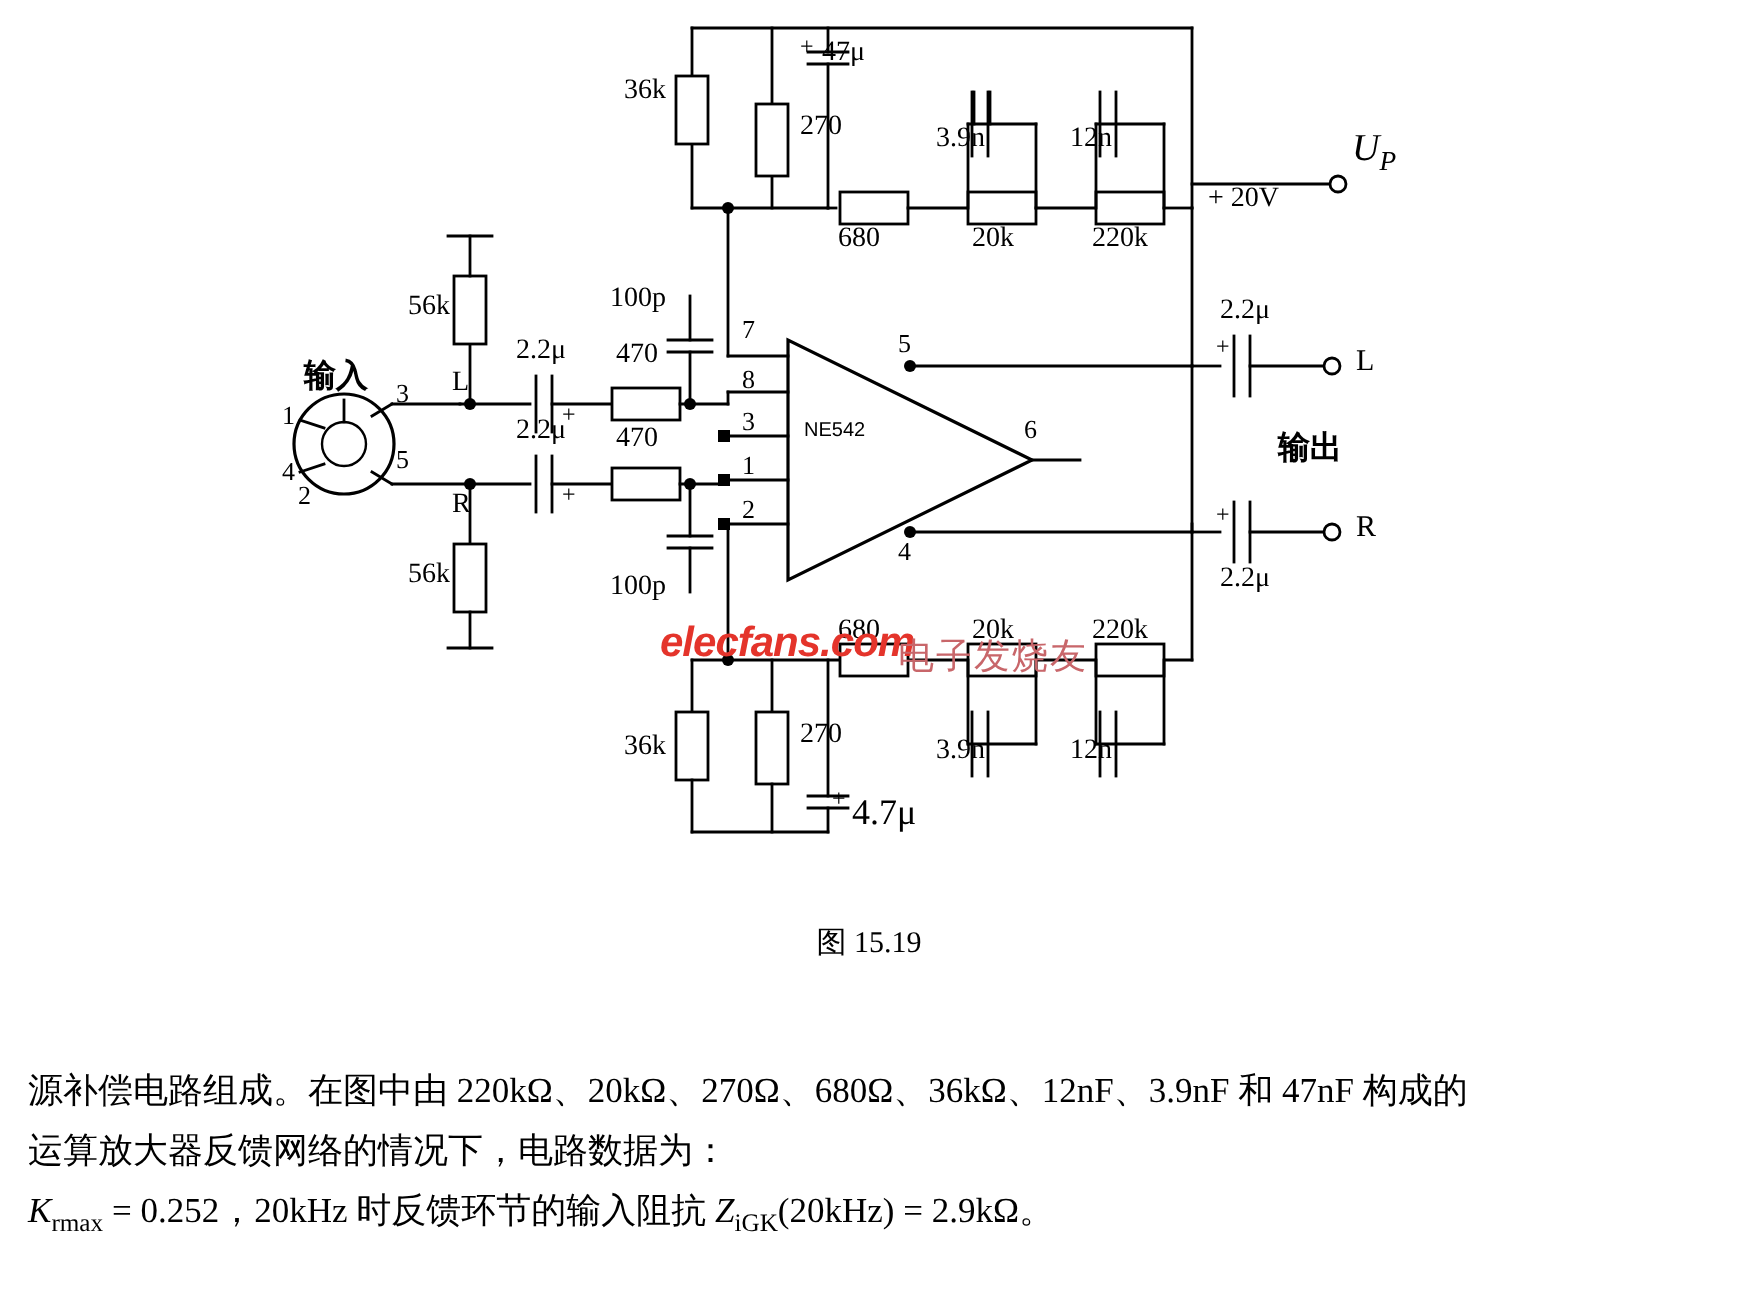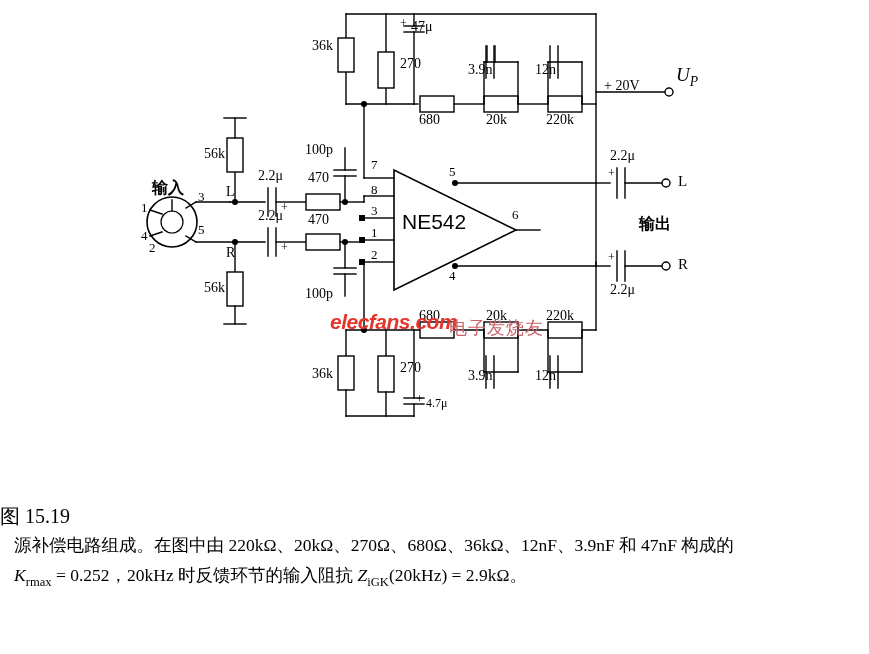--- a/index.html
+++ b/index.html
@@ -16,23 +16,23 @@
   }
   .cap-label, .r-label, .node-label, .misc-label{
     position:absolute;
     font-family:"Liberation Serif", serif;
     white-space:nowrap;
   }
   .figcap{
     position:absolute;
     left:0;right:0;
     top:462px;
-    font-size:20px;
+    text-align:center;
+    font-size:15px;
     font-family:"Liberation Serif", serif;
-    margin-top:41px;
   }
   .body-text{
     position:absolute;
     left:14px;
     right:12px;
     top:530px;
     font-size:17.5px;
     line-height:30px;
     font-family:"Liberation Serif", serif;
     color:#000;
@@ -246,31 +246,31 @@
 
 <div class="node-label" style="left:141px;top:200px;font-size:13px;">1</div>
 <div class="node-label" style="left:141px;top:228px;font-size:13px;">4</div>
 <div class="node-label" style="left:198px;top:189px;font-size:13px;">3</div>
 <div class="node-label" style="left:149px;top:240px;font-size:13px;">2</div>
 <div class="node-label" style="left:198px;top:222px;font-size:13px;">5</div>
 
 <div class="node-label" style="left:226px;top:184px;font-size:14px;">L</div>
 <div class="node-label" style="left:226px;top:245px;font-size:14px;">R</div>
 
-<div class="misc-label" style="left:402px;top:210px;font-size:21px;font-family:'Liberation Sans',sans-serif;">NE542</div>
+<div class="misc-label" style="left:402px;top:210px;font-size:10px;font-family:'Liberation Sans',sans-serif;">NE542</div>
 <div class="node-label" style="left:371px;top:157px;font-size:13px;">7</div>
 <div class="node-label" style="left:371px;top:182px;font-size:13px;">8</div>
 <div class="node-label" style="left:371px;top:203px;font-size:13px;">3</div>
 <div class="node-label" style="left:371px;top:225px;font-size:13px;">1</div>
 <div class="node-label" style="left:371px;top:247px;font-size:13px;">2</div>
 <div class="node-label" style="left:449px;top:164px;font-size:13px;">5</div>
 <div class="node-label" style="left:512px;top:207px;font-size:13px;">6</div>
 <div class="node-label" style="left:449px;top:268px;font-size:13px;">4</div>
 
-<div class="misc-label" style="left:604px;top:78px;font-size:14px;">+ 20V</div>
+<div class="misc-label" style="left:604px;top:92px;font-size:14px;">+ 20V</div>
 <div class="misc-label" style="left:676px;top:64px;font-size:19px;font-style:italic;"><span>U</span><sub>P</sub></div>
 <div class="misc-label" style="left:678px;top:173px;font-size:15px;">L</div>
 <div class="misc-label" style="left:678px;top:256px;font-size:15px;">R</div>
 
 <div class="r-label" style="left:204px;top:146px;font-size:14px;">56k</div>
 <div class="r-label" style="left:204px;top:280px;font-size:14px;">56k</div>
 <div class="cap-label" style="left:258px;top:168px;font-size:14px;">2.2μ</div>
 <div class="cap-label" style="left:258px;top:208px;font-size:14px;">2.2μ</div>
 <div class="misc-label" style="left:281px;top:200px;font-size:12px;">+</div>
 <div class="misc-label" style="left:281px;top:240px;font-size:12px;">+</div>
@@ -289,29 +289,30 @@
 <div class="r-label" style="left:486px;top:112px;font-size:14px;">20k</div>
 <div class="r-label" style="left:546px;top:112px;font-size:14px;">220k</div>
 
 <div class="r-label" style="left:419px;top:308px;font-size:14px;">680</div>
 <div class="r-label" style="left:486px;top:308px;font-size:14px;">20k</div>
 <div class="r-label" style="left:546px;top:308px;font-size:14px;">220k</div>
 <div class="cap-label" style="left:468px;top:368px;font-size:14px;">3.9n</div>
 <div class="cap-label" style="left:535px;top:368px;font-size:14px;">12n</div>
 <div class="r-label" style="left:312px;top:366px;font-size:14px;">36k</div>
 <div class="r-label" style="left:400px;top:360px;font-size:14px;">270</div>
-<div class="cap-label" style="left:426px;top:396px;font-size:12px;">4.7μ</div>
+<div class="cap-label" style="left:426px;top:396px;font-size:18px;">4.7μ</div>
 <div class="misc-label" style="left:416px;top:392px;font-size:12px;">+</div>
 
 <div class="cap-label" style="left:610px;top:148px;font-size:14px;">2.2μ</div>
 <div class="misc-label" style="left:608px;top:166px;font-size:12px;">+</div>
 <div class="cap-label" style="left:610px;top:282px;font-size:14px;">2.2μ</div>
 <div class="misc-label" style="left:608px;top:250px;font-size:12px;">+</div>
 
 <div class="wm">elecfans.com</div>
 <div class="wm2">电子发烧友</div>
 
 <div class="figcap">图 15.19</div>
 
 <div class="body-text">
   <p>源补偿电路组成。在图中由 220kΩ、20kΩ、270Ω、680Ω、36kΩ、12nF、3.9nF 和 47nF 构成的</p>
+  <p>运算放大器反馈网络的情况下，电路数据为：</p>
   <p><i>K</i><sub>rmax</sub><span> = 0.252，20kHz 时反馈环节的输入阻抗 </span><i>Z</i><sub>iGK</sub><span>(20kHz) = 2.9kΩ。</span></p>
 </div>
 
 </body></html>

